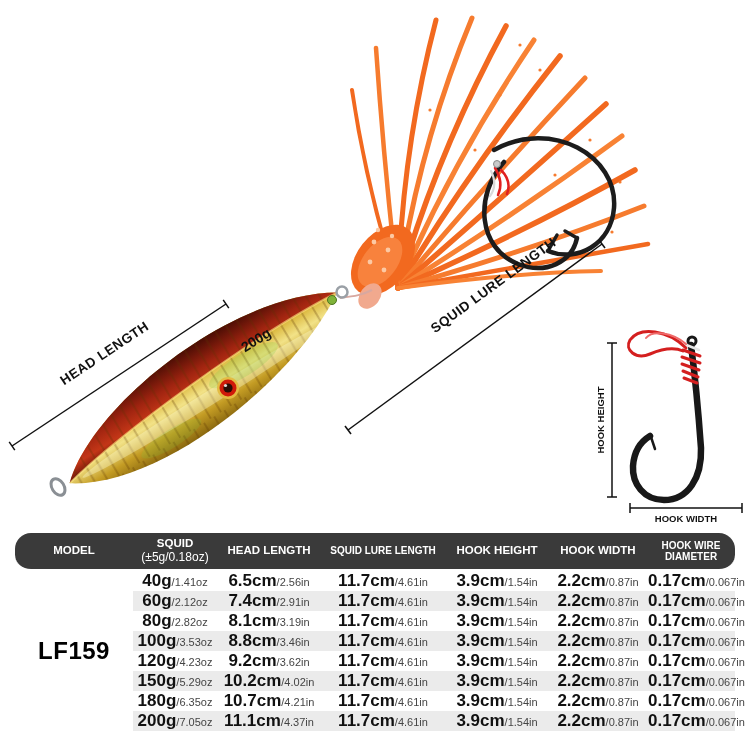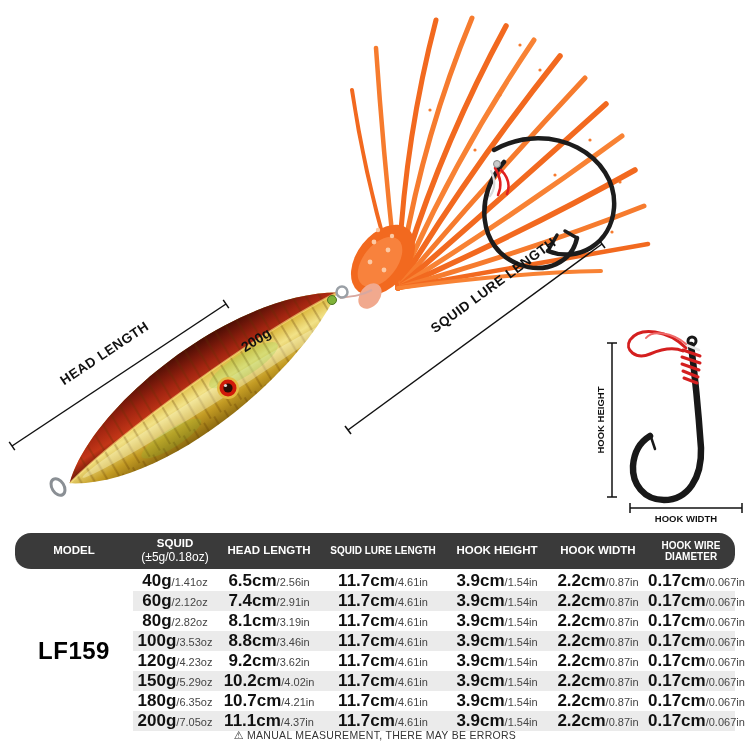--- a/index.html
+++ b/index.html
@@ -272,17 +272,14 @@
           <td><span class="main">200g</span><span class="sub">/7.05oz</span></td>
           <td><span class="main">11.1cm</span><span class="sub">/4.37in</span></td>
           <td><span class="main">11.7cm</span><span class="sub">/4.61in</span></td>
           <td><span class="main">3.9cm</span><span class="sub">/1.54in</span></td>
           <td><span class="main">2.2cm</span><span class="sub">/0.87in</span></td>
           <td><span class="main">0.17cm</span><span class="sub">/0.067in</span></td>
         </tr>
       </tbody>
   </table>
 
-  <div class="footer">
-    <span class="w-ic">⚠</span><span>MANUAL MEASUREMENT, THERE MAY BE ERRORS</span>
-  </div>
 
 </div>
 
 </body></html>

